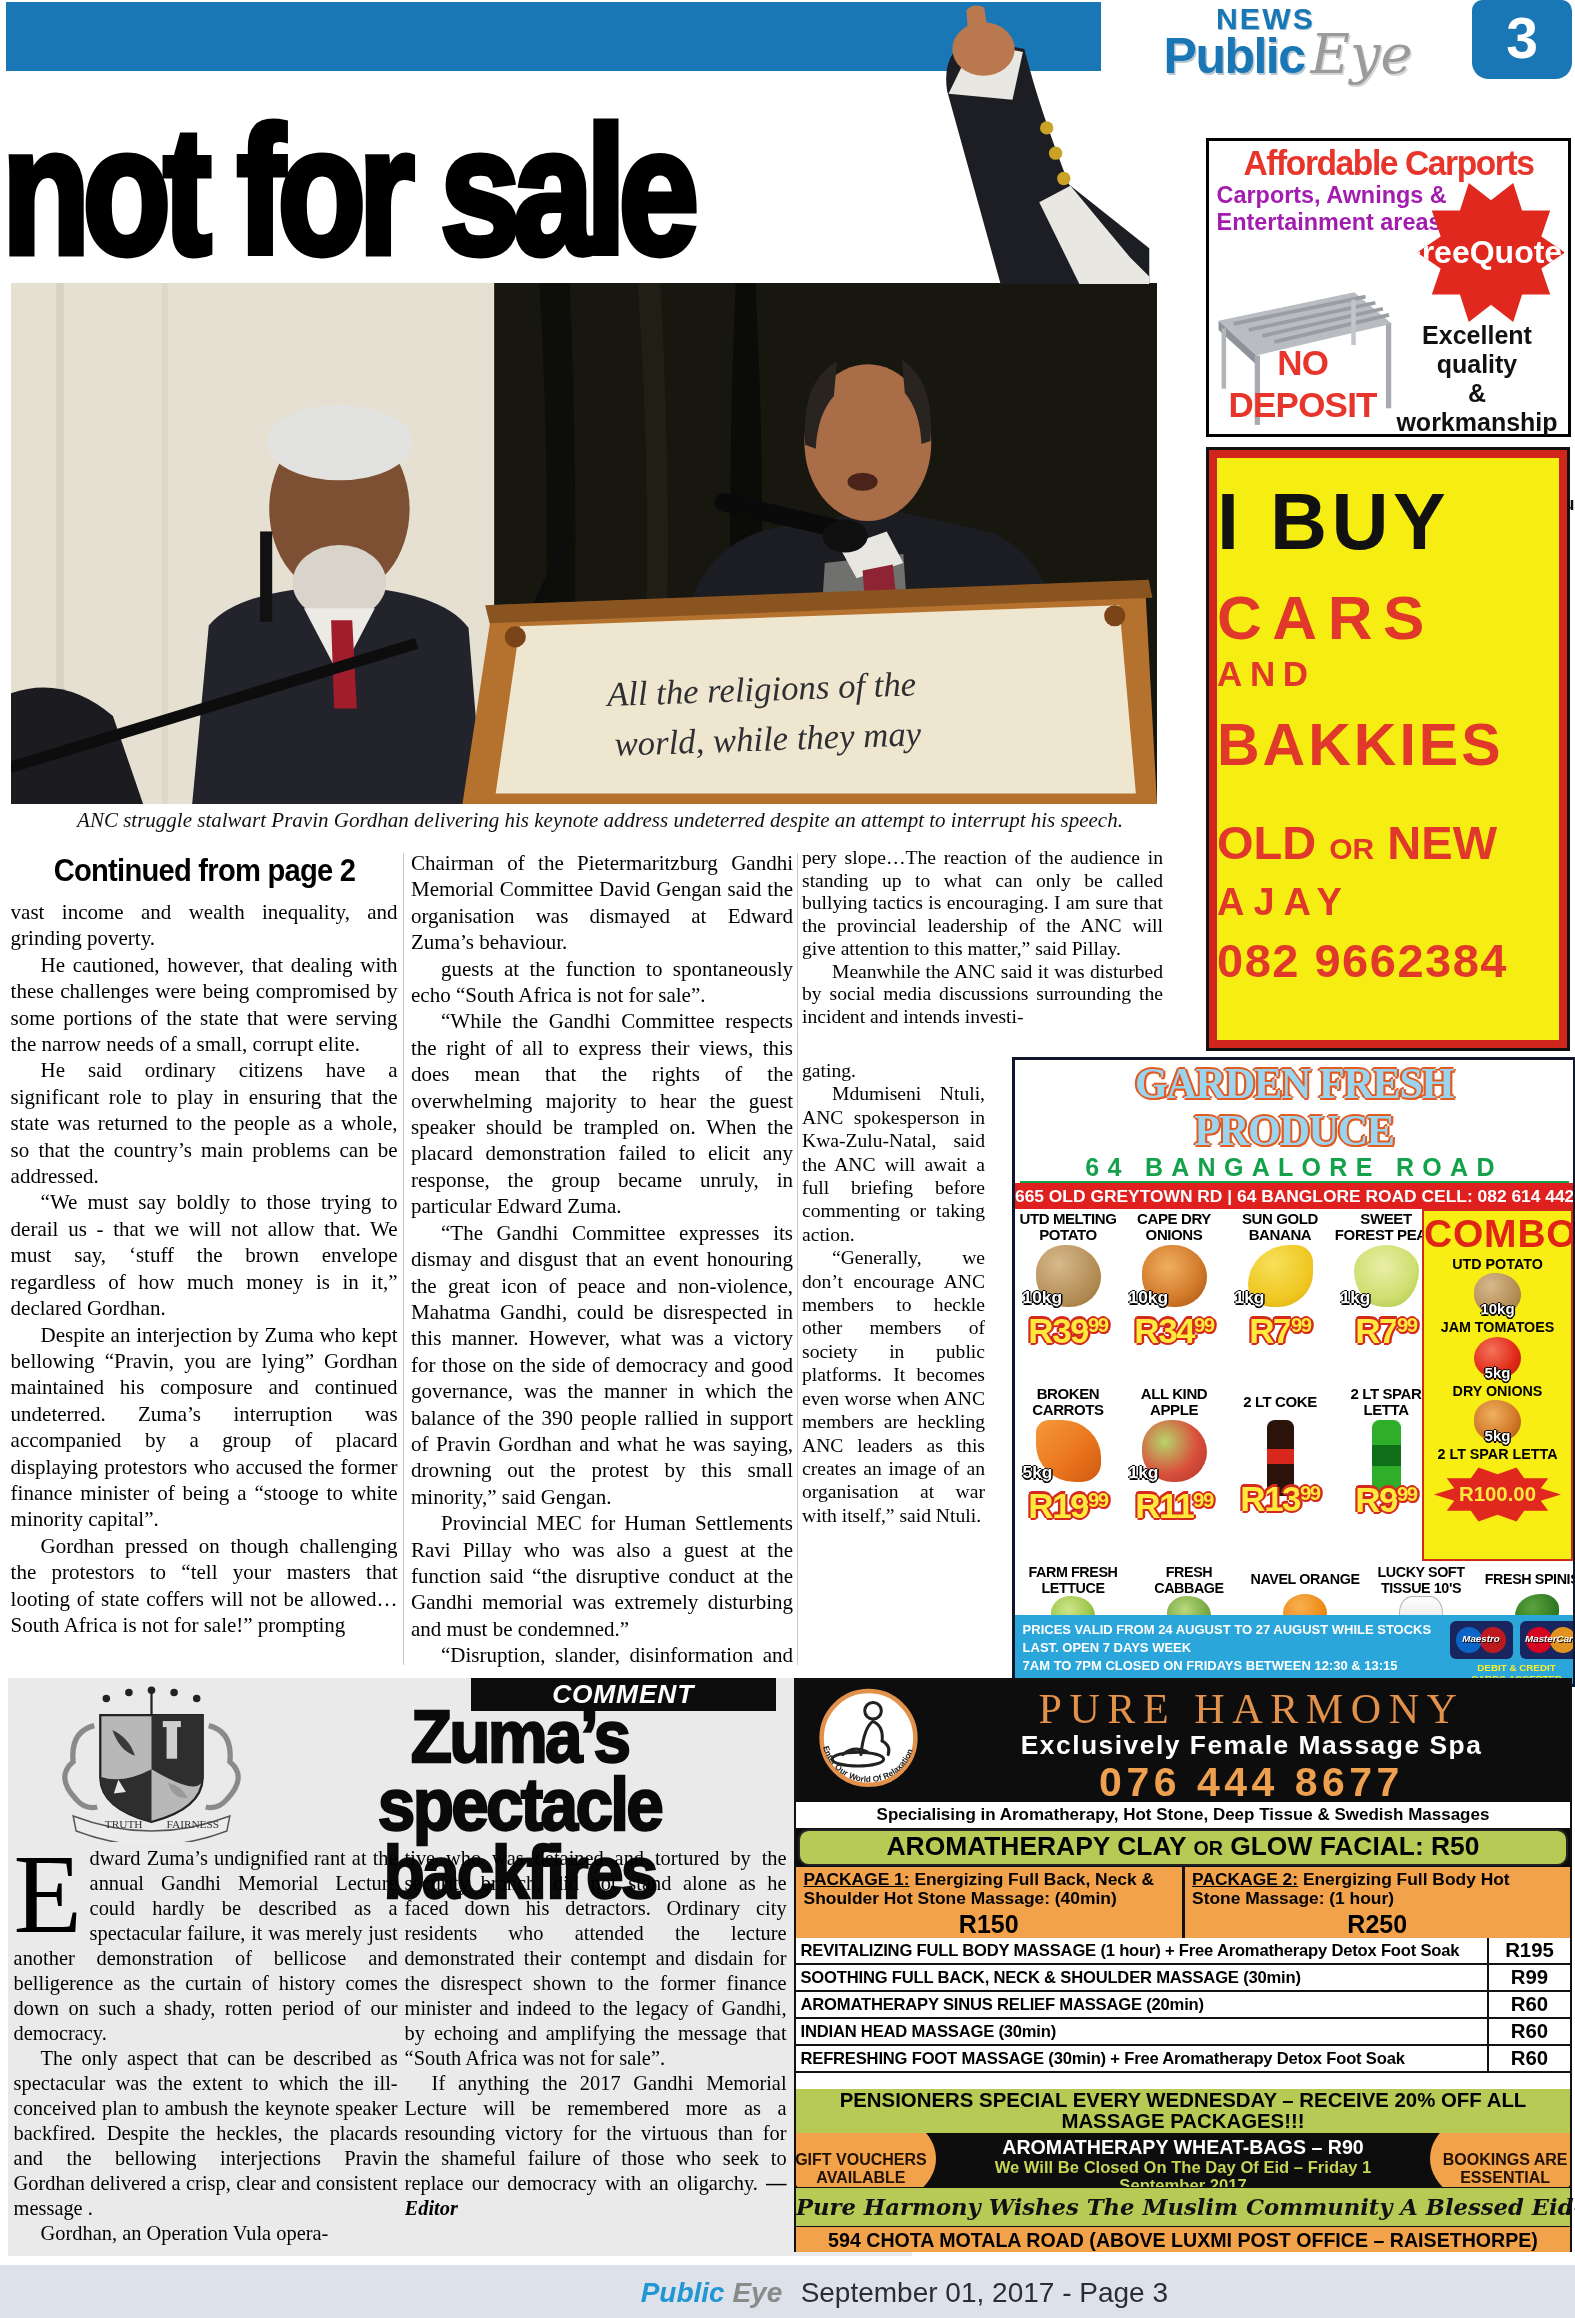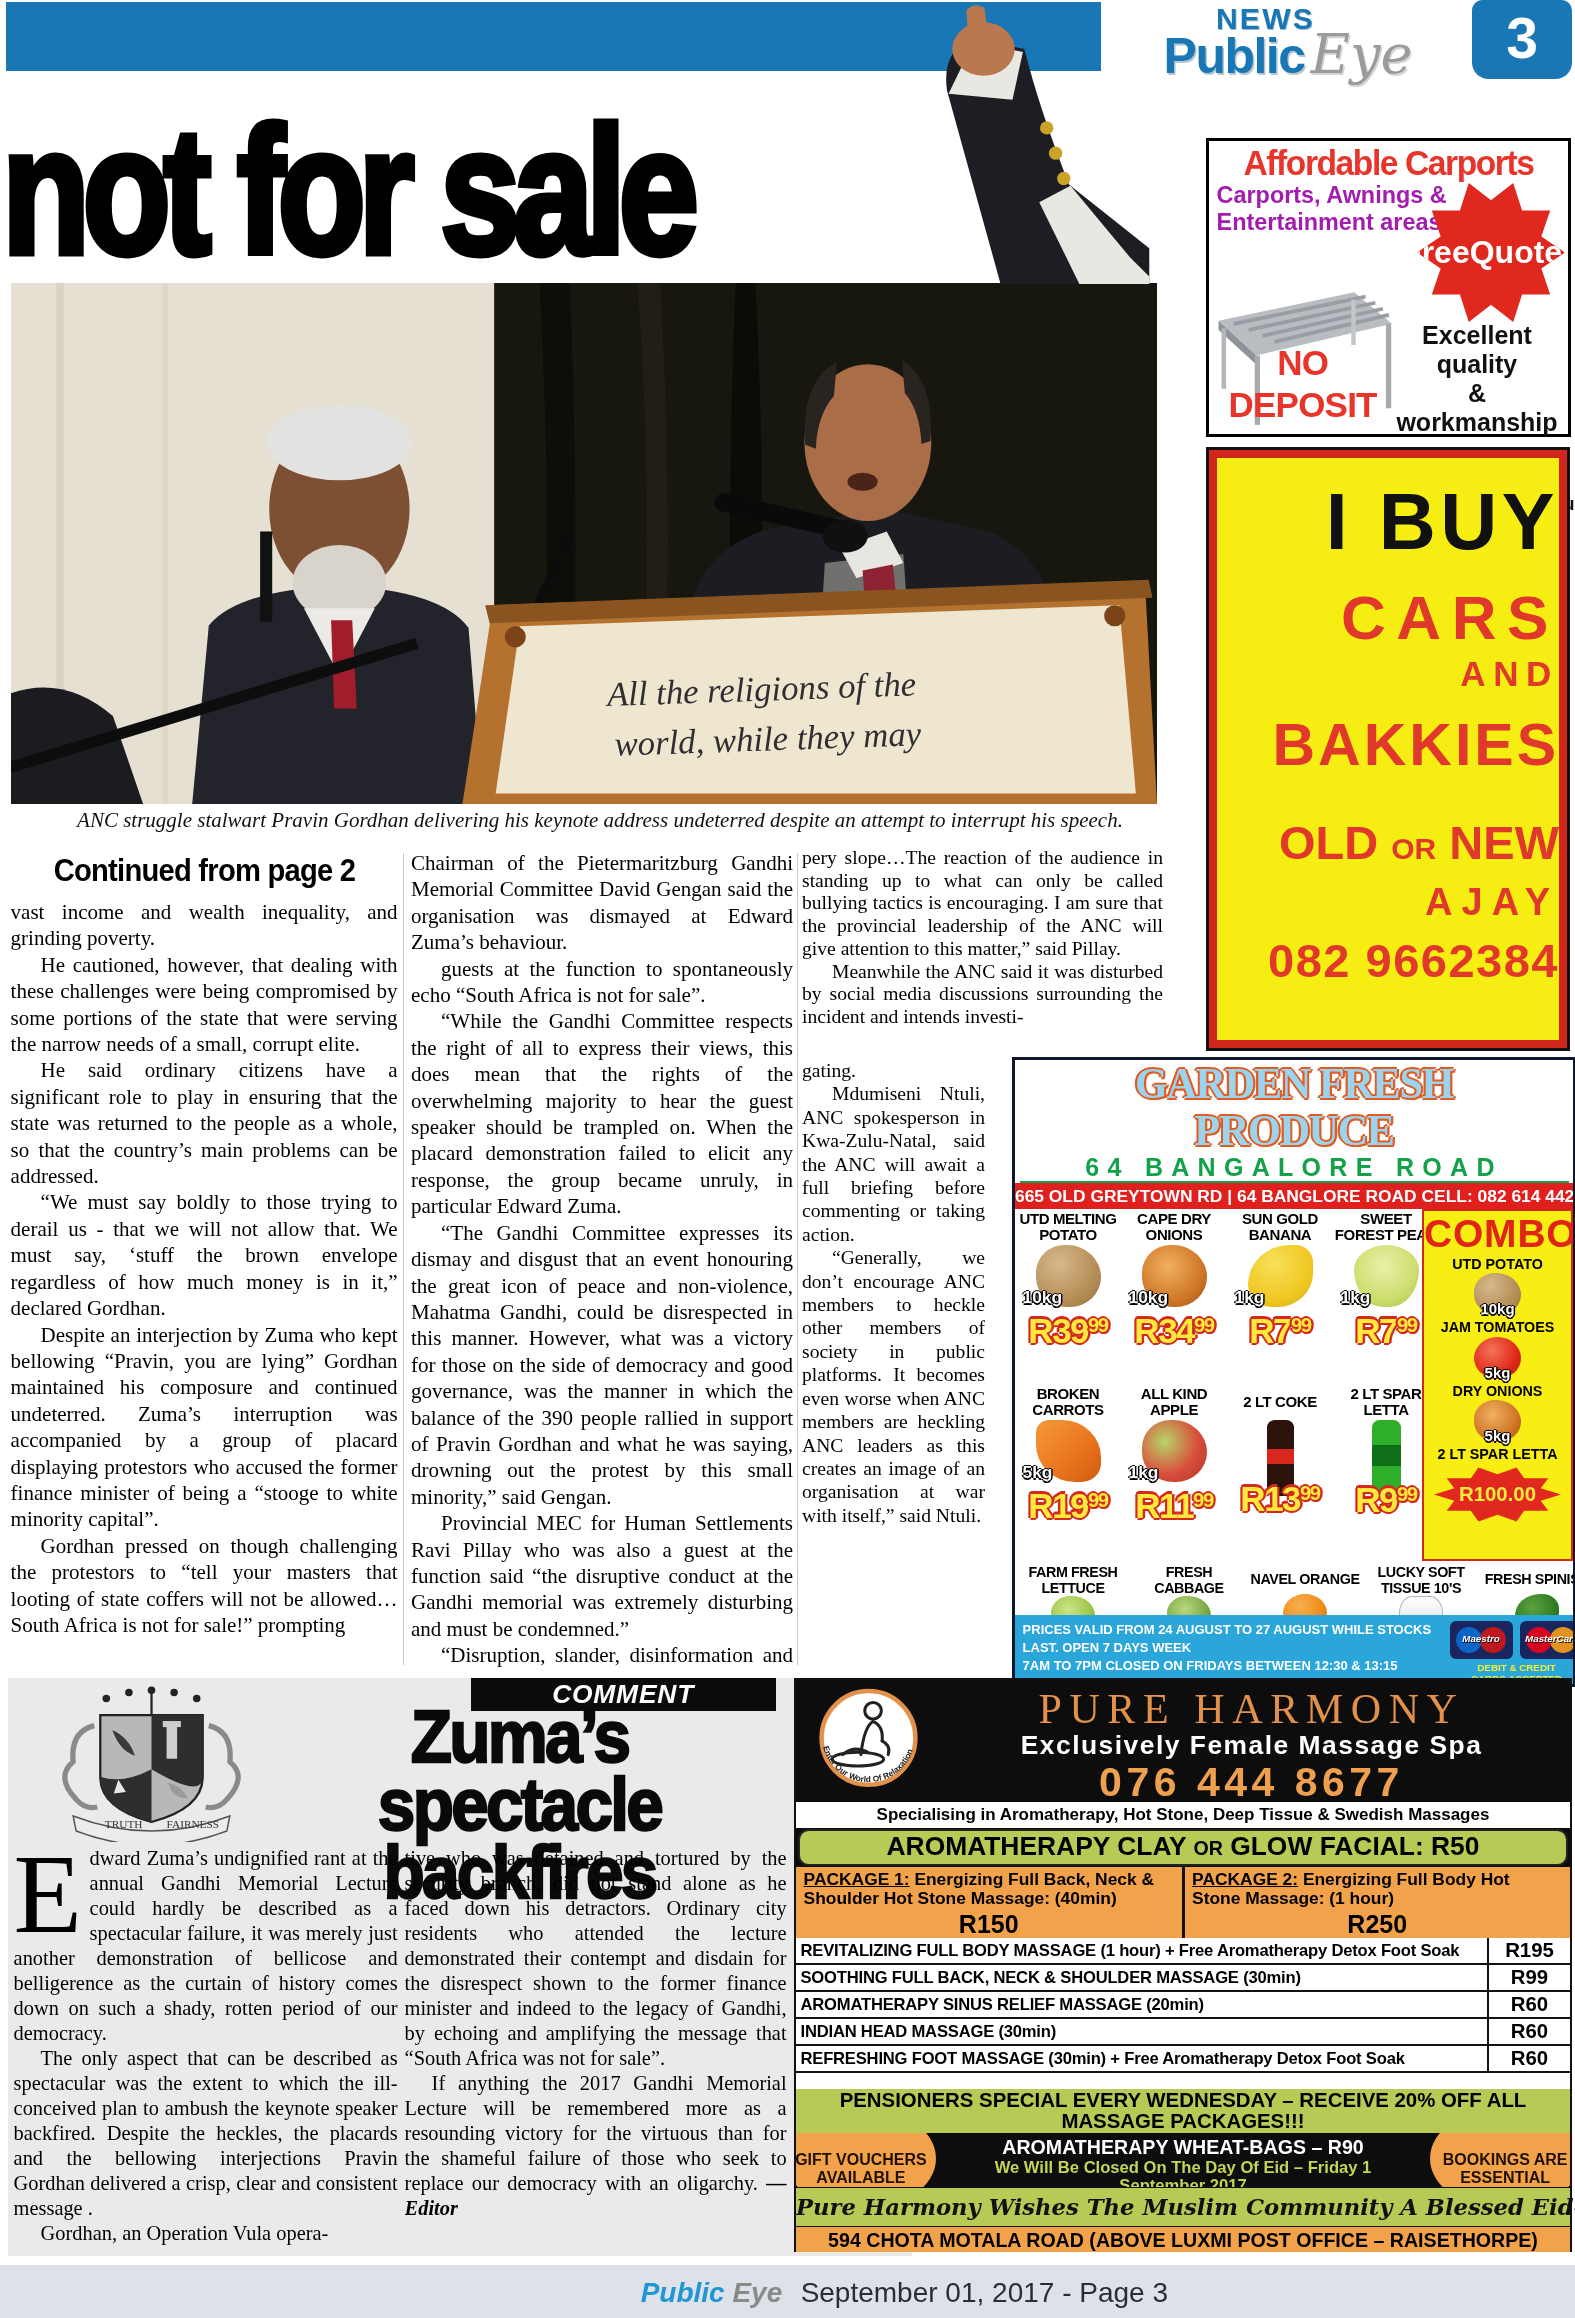--- a/index.html
+++ b/index.html
@@ -42,21 +42,21 @@
   .starburst{background:#e0281e;clip-path:polygon(100% 50%,84% 61%,90% 79%,71% 79%,65% 98%,50% 86%,35% 98%,29% 79%,10% 79%,16% 61%,0% 50%,16% 39%,10% 21%,29% 21%,35% 2%,50% 14%,65% 2%,71% 21%,90% 21%,84% 39%);display:flex;align-items:center;justify-content:center;color:#fff;font-weight:bold}
   #carports .starburst{position:absolute;right:3px;top:39px;width:148px;height:145px;font-size:32px;line-height:35px}
   #carports svg.cp{position:absolute;left:1.5px;top:136px;width:190px;height:151px}
   #carports .nodep{position:absolute;left:19.6px;top:201px;color:#e8352b;font-weight:bold;font-size:35px;line-height:42px;text-align:center;letter-spacing:-0.8px}
   #carports .rt{position:absolute;left:175px;top:180px;width:186px;text-align:center;color:#111;font-weight:bold}
   #carports .rt .q{font-size:25px;line-height:29px}
   #carports .rt .c{font-size:21px;margin-top:6px}
   #carports .rt .e{font-size:18px;margin-top:3px}
 
   
-  #ibuy{position:absolute;left:1206px;top:447px;width:364px;height:604px;border:3px solid #111;background:#d0261c;font-family:"Liberation Sans",sans-serif;text-align:right}
+  #ibuy{position:absolute;left:1206px;top:447px;width:364px;height:604px;border:3px solid #111;background:#d0261c;font-family:"Liberation Sans",sans-serif;text-align:left}
   #ibuy .inner{position:absolute;inset:6px;background:#f6ee12;border:2.3px solid #d0261c;padding-top:18px}
   #ibuy .l1{color:#111;font-weight:bold;font-size:79px;letter-spacing:4.5px}
   #ibuy .l2{color:#e0382a;font-weight:bold;font-size:62px;letter-spacing:10.6px;margin-top:13.6px}
   #ibuy .l3{color:#e0382a;font-weight:bold;font-size:35px;letter-spacing:7.6px;margin-top:1.5px}
   #ibuy .l4{color:#e0382a;font-weight:bold;font-size:59px;letter-spacing:3px;margin-top:17px}
   #ibuy .l5{color:#e0382a;font-weight:bold;font-size:47px;margin-top:36px}
   #ibuy .l5 .sm{font-size:30px}
   #ibuy .l6{color:#e0382a;font-weight:bold;font-size:38px;letter-spacing:9px;margin-top:10.6px}
   #ibuy .l7{color:#e0382a;font-weight:bold;font-size:47px;letter-spacing:1.5px;margin-top:9px}
 

